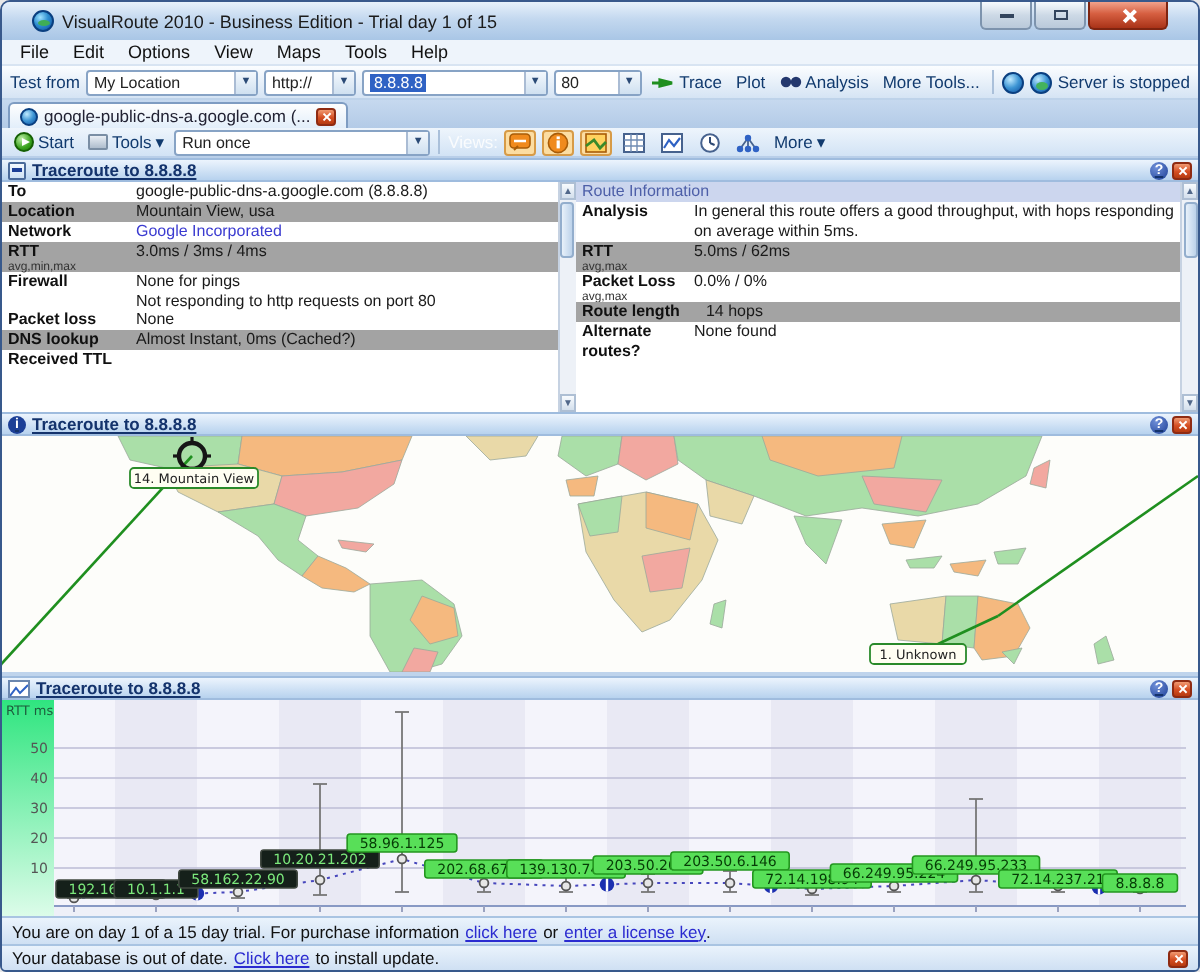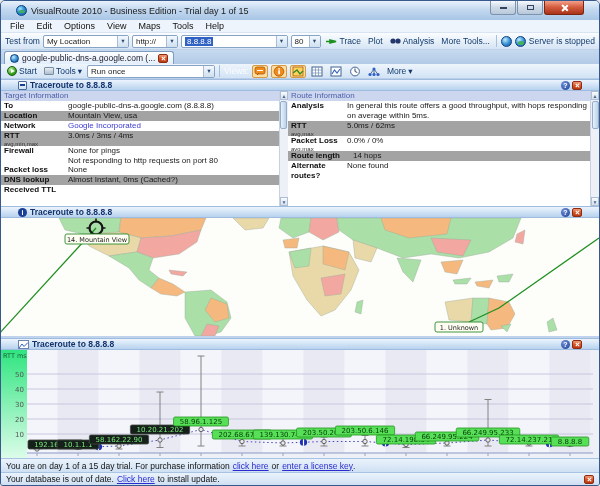--- a/index.html
+++ b/index.html
@@ -59,21 +59,21 @@
     border:1px solid transparent;border-radius:2px;}
   .view-btn.active{background:#fcdda2;border-color:#d79b47;}
   .start-ico{width:10px;height:10px;border-radius:50%;
     background:radial-gradient(circle at 35% 30%,#bff0a8,#3aa21e 60%,#1d7a08);border:1px solid #156004;
     display:flex;align-items:center;justify-content:center;}
   .start-ico span{width:0;height:0;border-left:4px solid #fff;border-top:2.5px solid transparent;border-bottom:2.5px solid transparent;margin-left:1px;}
   .tools-ico{width:10px;height:8px;background:linear-gradient(#e9eef4,#aebdcd);border:1px solid #7a8ea4;border-radius:1px;}
   
   .panel-head{height:12px;flex:0 0 12px;background:linear-gradient(#ecf4fd,#b7d2ee);
     border-top:1px solid #9fbcde;border-bottom:1px solid #9fbcde;
-    display:flex;align-items:center;gap:3px;padding:0 17px;font-size:8.5px;font-weight:bold;color:#14336c;}
+    display:flex;align-items:center;gap:3px;padding:0 3px;font-size:8.5px;font-weight:bold;color:#14336c;text-decoration:underline;}
   .ph-right{margin-left:auto;display:flex;gap:2px;align-items:center;}
   .qicon{width:9px;height:9px;border-radius:50%;background:radial-gradient(circle at 35% 30%,#6f8fd8,#1c3f96);
     color:#fff;font-size:7px;line-height:9px;text-align:center;font-weight:bold;}
   .ph-ico{width:9px;height:9px;border:1px solid #4a6a9a;border-radius:1px;background:linear-gradient(#f4f9fe,#cfe2f4);
     display:flex;align-items:center;justify-content:center;}
   .ph-ico .bar{width:5px;height:1.5px;background:#1c3f96;}
   
   .info-body{height:115px;flex:0 0 115px;display:flex;background:#fff;font-size:8px;overflow:hidden;}
   .info-col{display:flex;flex-direction:column;overflow:hidden;}
   .info-col.left{width:289px;} .info-col.right{width:314px;}
@@ -143,21 +143,21 @@
       <span class="arrow">▼</span>
     </div>
     <div class="combo" style="width:46px">
       <span>http://</span>
       <span class="arrow">▼</span>
     </div>
     <div class="combo" style="flex:1">
       <span class="sel-text">8.8.8.8</span>
       <span class="arrow">▼</span>
     </div>
-    <div class="combo" style="width:30px">
+    <div class="combo" style="width:44px">
       <span>80</span>
       <span class="arrow">▼</span>
     </div>
     <div class="tb-btn">
       <svg width="12" height="9">
           <path d="M0,4.5 L7,4.5 M4,4.5 L4,3 L10,4.5 L4,6 Z" stroke="#1f8f1f" stroke-width="1.6" fill="#2aa12a"></path>
         </svg>
       <span>Trace</span>
     </div>
     <div class="tb-btn">
@@ -269,21 +269,20 @@
       <div class="qicon">?</div>
       <div class="xbox">
           <div class="g-x"></div>
         </div>
     </div>
   </div>
 
   <div class="info-body">
 
     <div class="info-col left">
-      <div class="col-head">Target Information</div>
       <div class="irow" style="height:10px">
         <div class="ilabel">To</div>
         <div class="ival">google-public-dns-a.google.com (8.8.8.8)</div>
       </div>
       <div class="irow alt" style="height:10px">
         <div class="ilabel">Location</div>
         <div class="ival">Mountain View, usa</div>
       </div>
       <div class="irow" style="height:10px">
         <div class="ilabel">Network</div>

